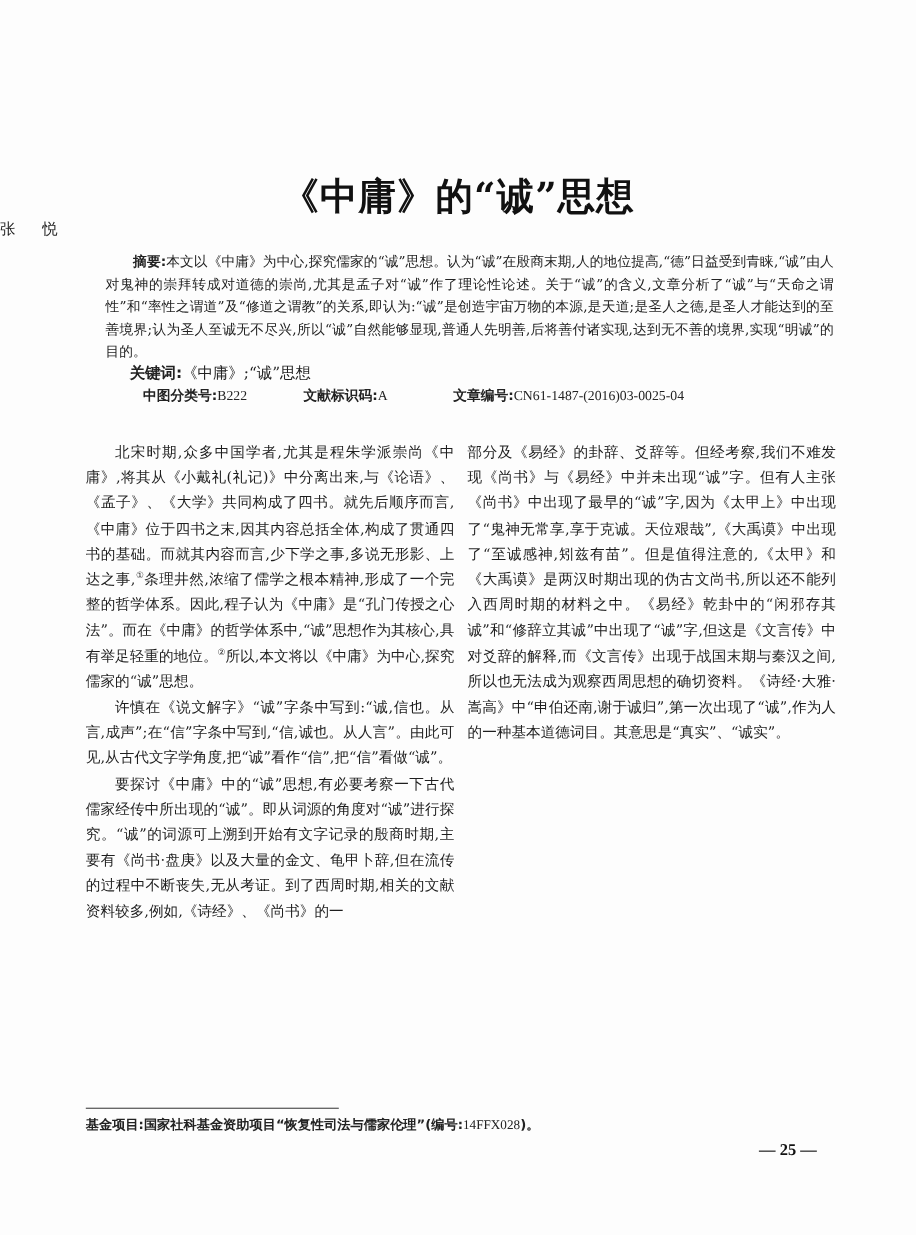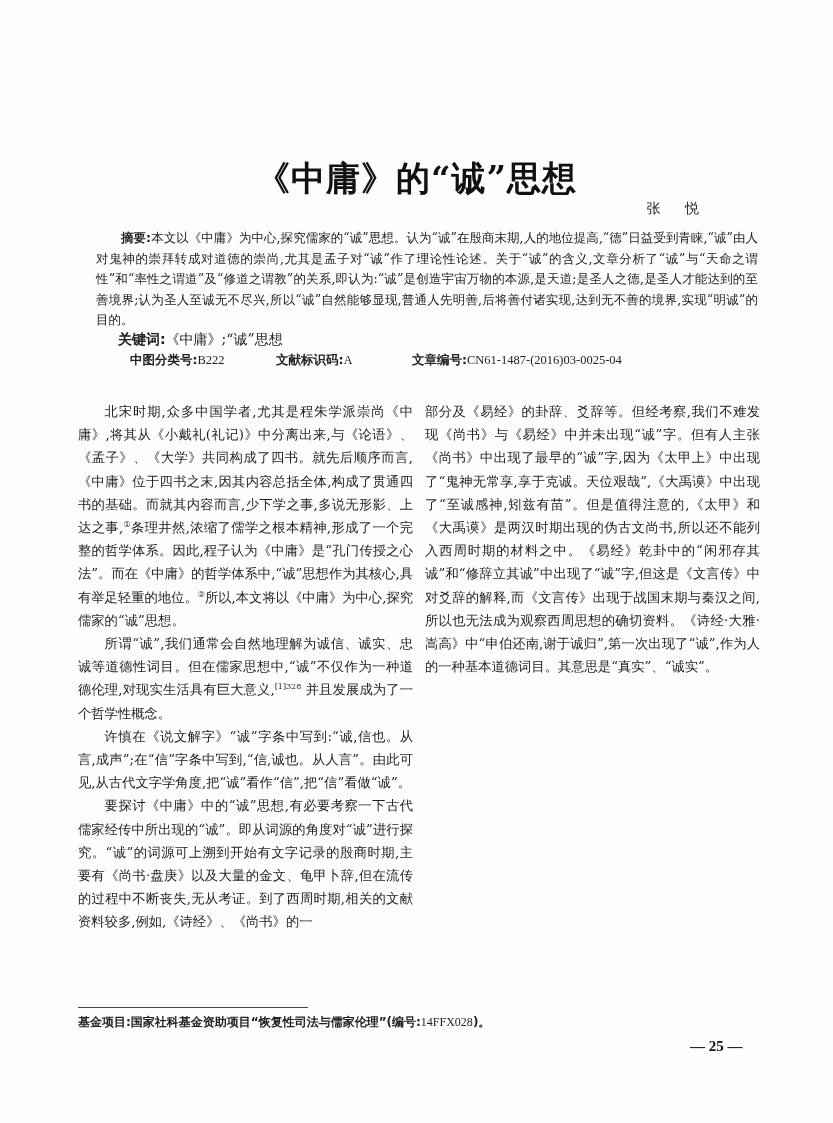--- a/index.html
+++ b/index.html
@@ -6,21 +6,21 @@
   body {
     width: 833px; height: 1123px; position: relative; overflow: hidden;
     font-family: "DejaVu Serif", "Liberation Serif", serif; color: #1a1a1a;
   }
   .title {
     position: absolute; top: 156px; left: 0; width: 833px; text-align: center;
     font-family: "DejaVu Serif", serif; font-weight: bold; font-size: 34px;
     letter-spacing: 1px; color: #111;
   }
   .author {
-    position: absolute; top: 200px; left: 0; width: 709px; text-align: right;
+    position: absolute; top: 200px; left: 0; width: 709px; text-align: left;
     font-size: 14px; letter-spacing: 10px; color: #222;
   }
   .abstract {
     position: absolute; top: 228px; left: 96px; width: 662px;
     font-size: 12.5px; line-height: 20.5px; color: #222; text-align: justify;
     text-indent: 2em;
   }
   .abstract .label, .kw .label, .meta .label { font-family: "DejaVu Sans", sans-serif; font-weight: bold; }
   .kw {
     position: absolute; top: 331px; left: 118px; font-size: 14px; color: #222;
@@ -72,21 +72,20 @@
 </div>
 
 <div class="meta">
   <span class="item" style="left:12px"><span class="label">中图分类号:</span><span>B222</span></span>
   <span class="item" style="left:158px"><span class="label">文献标识码:</span><span>A</span></span>
   <span class="item" style="left:294px"><span class="label">文章编号:</span><span>CN61-1487-(2016)03-0025-04</span></span>
 </div>
 
 <div class="col left">
   <p><span>北宋时期,众多中国学者,尤其是程朱学派崇尚《中庸》,将其从《小戴礼(礼记)》中分离出来,与《论语》、《孟子》、《大学》共同构成了四书。就先后顺序而言,《中庸》位于四书之末,因其内容总括全体,构成了贯通四书的基础。而就其内容而言,少下学之事,多说无形影、上达之事,</span><sup>①</sup><span>条理井然,浓缩了儒学之根本精神,形成了一个完整的哲学体系。因此,程子认为《中庸》是“孔门传授之心法”。而在《中庸》的哲学体系中,“诚”思想作为其核心,具有举足轻重的地位。</span><sup>②</sup><span>所以,本文将以《中庸》为中心,探究儒家的“诚”思想。</span></p>
-  <p><span>所谓“诚”,我们通常会自然地理解为诚信、诚实、忠诚等道德性词目。但在儒家思想中,“诚”不仅作为一种道德伦理,对现实生活具有巨大意义,</span><sup>[1]328</sup><span> 并且发展成为了一个哲学性概念。</span></p>
   <p>许慎在《说文解字》“诚”字条中写到:“诚,信也。从言,成声”;在“信”字条中写到,“信,诚也。从人言”。由此可见,从古代文字学角度,把“诚”看作“信”,把“信”看做“诚”。</p>
   <p>要探讨《中庸》中的“诚”思想,有必要考察一下古代儒家经传中所出现的“诚”。即从词源的角度对“诚”进行探究。“诚”的词源可上溯到开始有文字记录的殷商时期,主要有《尚书·盘庚》以及大量的金文、龟甲卜辞,但在流传的过程中不断丧失,无从考证。到了西周时期,相关的文献资料较多,例如,《诗经》、《尚书》的一</p>
 </div>
 
 <div class="col right">
   <p class="cont">部分及《易经》的卦辞、爻辞等。但经考察,我们不难发现《尚书》与《易经》中并未出现“诚”字。但有人主张《尚书》中出现了最早的“诚”字,因为《太甲上》中出现了“鬼神无常享,享于克诚。天位艰哉”,《大禹谟》中出现了“至诚感神,矧兹有苗”。但是值得注意的,《太甲》和《大禹谟》是两汉时期出现的伪古文尚书,所以还不能列入西周时期的材料之中。《易经》乾卦中的“闲邪存其诚”和“修辞立其诚”中出现了“诚”字,但这是《文言传》中对爻辞的解释,而《文言传》出现于战国末期与秦汉之间,所以也无法成为观察西周思想的确切资料。《诗经·大雅·嵩高》中“申伯还南,谢于诚归”,第一次出现了“诚”,作为人的一种基本道德词目。其意思是“真实”、“诚实”。</p>
 </div>
 
 <div class="rule"></div>
 <div class="fund">

